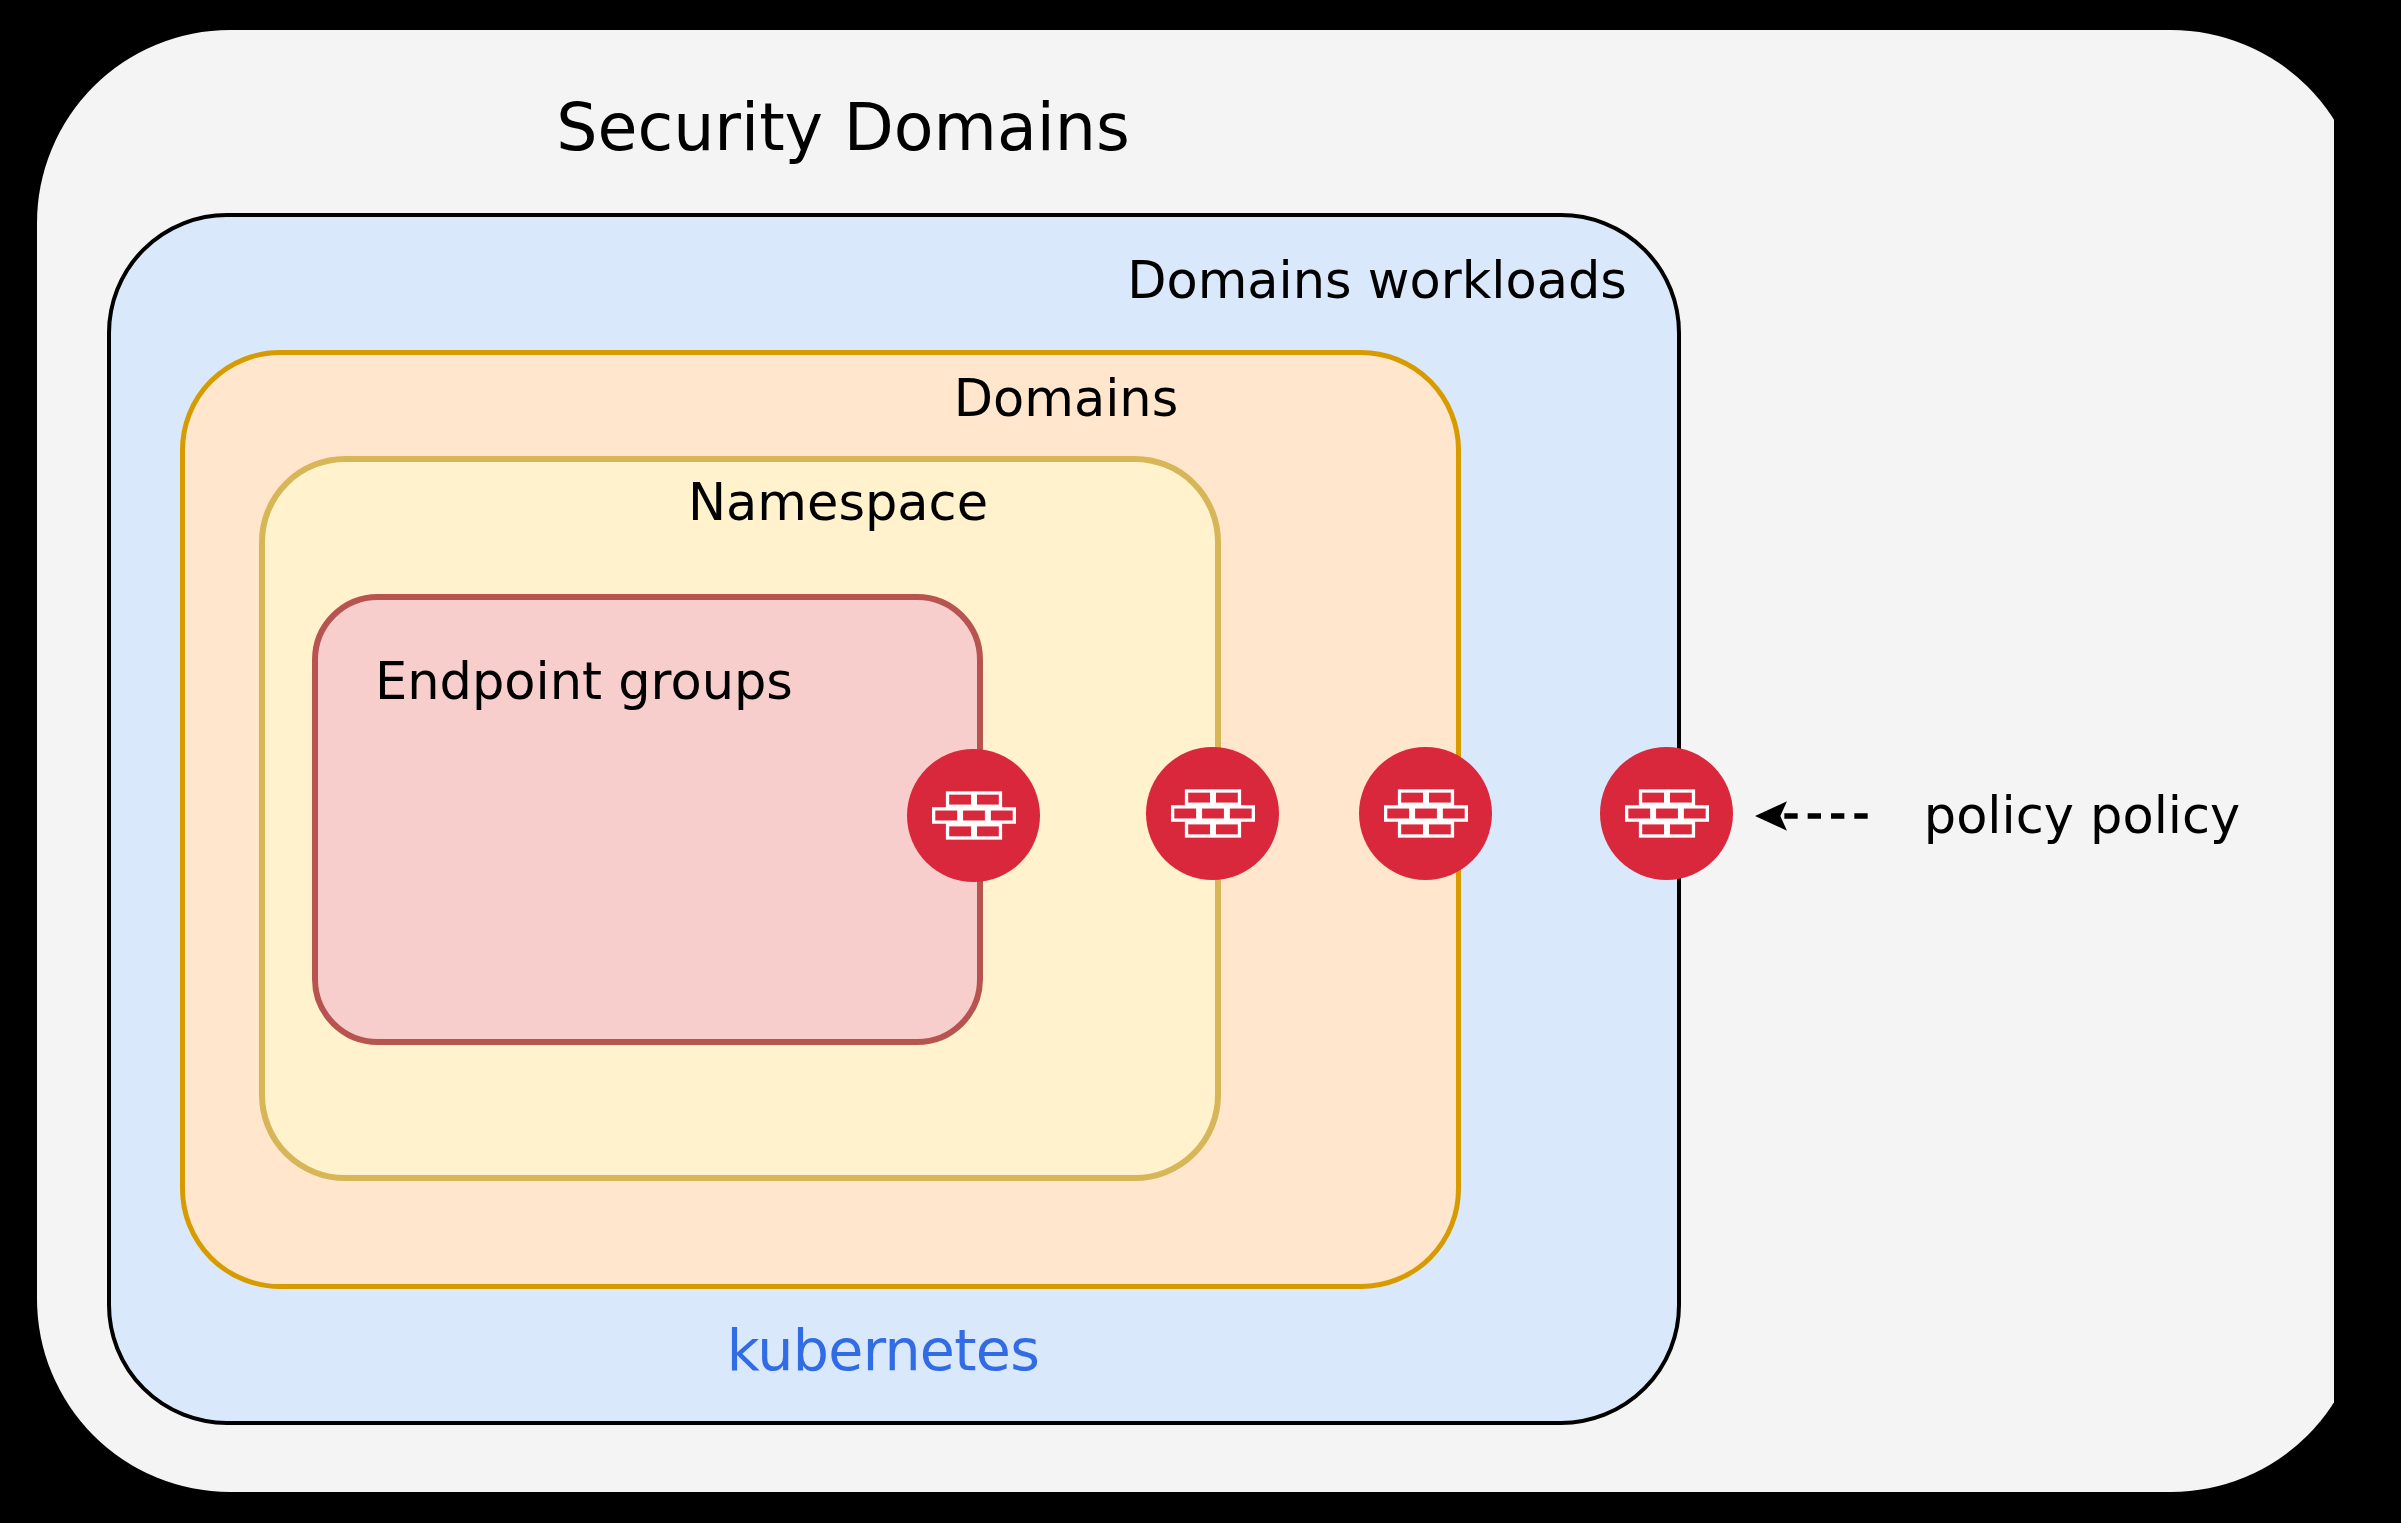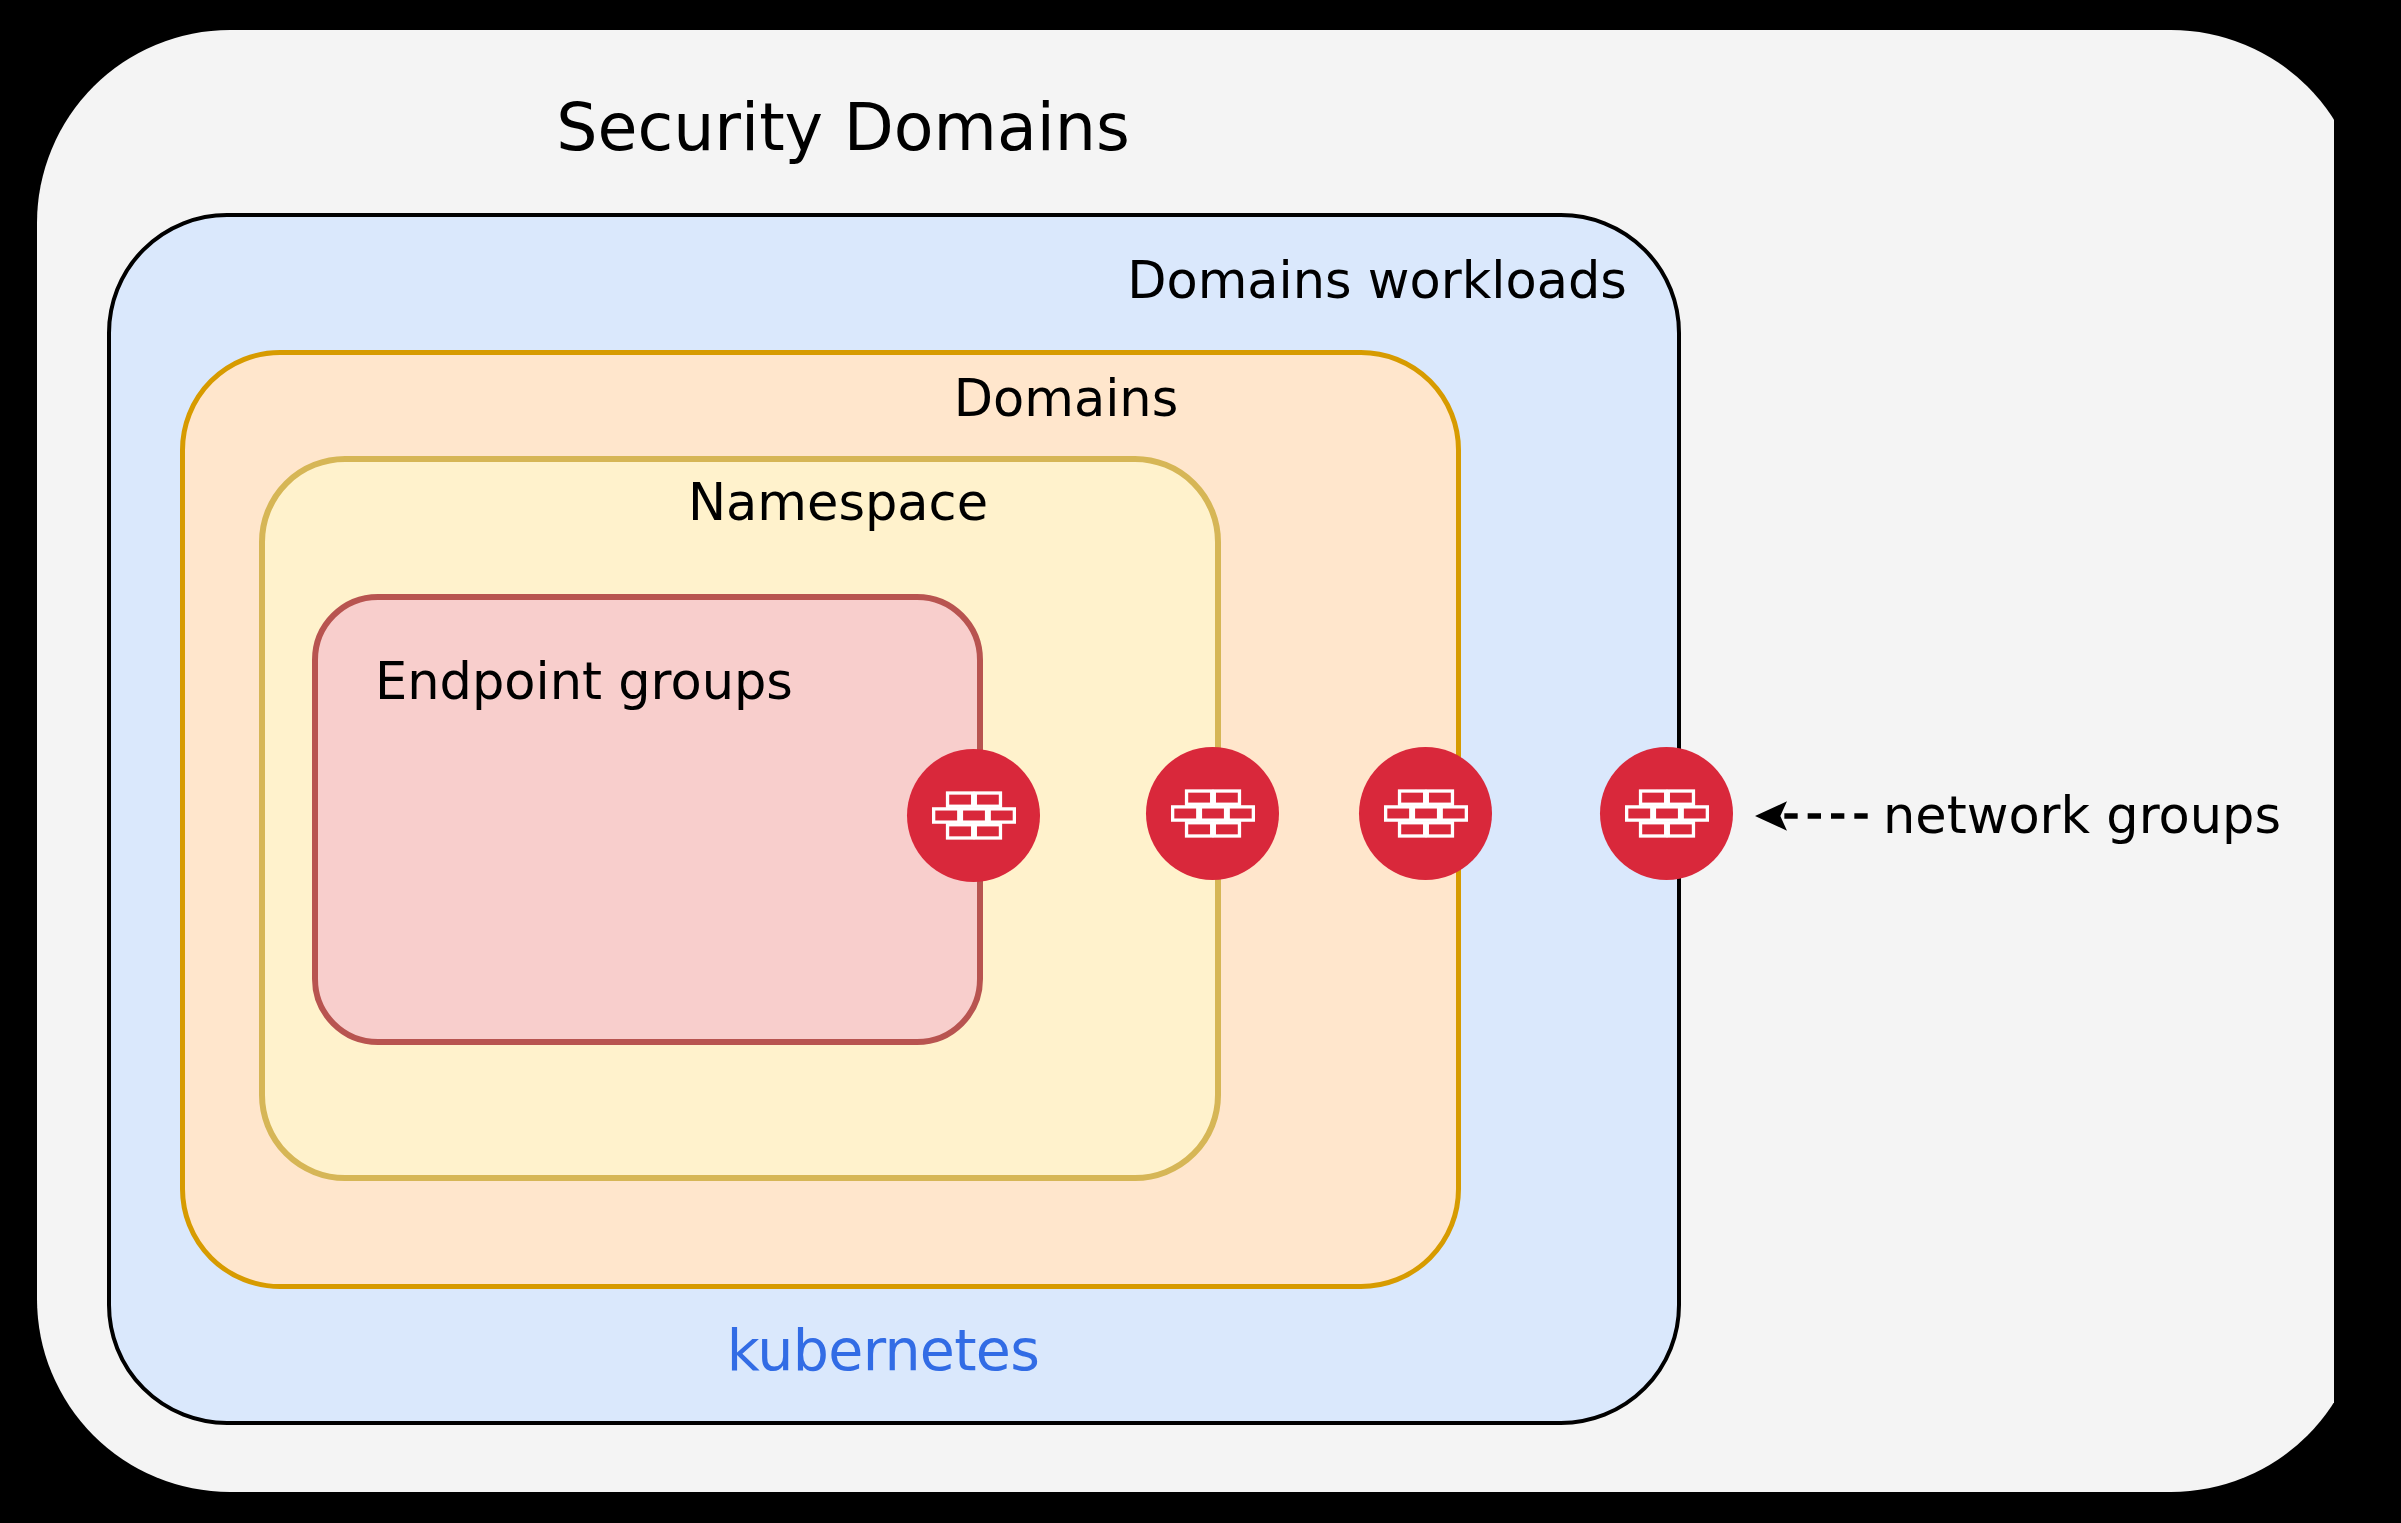--- a/index.html
+++ b/index.html
@@ -179,16 +179,16 @@
           <rect x="67" y="51" width="38" height="20"></rect>
       </g>
     </svg>
   </div>
 
   <svg class="arrow" width="120" height="44" viewBox="0 0 180 66">
     <polygon points="0,33 48,11 38,33 48,55" fill="#000000"></polygon>
     <line x1="44" y1="33" x2="178" y2="33" stroke="#000000" stroke-width="8" stroke-dasharray="20 15"></line>
   </svg>
 
-  <div class="lbl netpol-lbl">network groups</div>
+  <div class="lbl netpol-lbl">policy policy</div>
 
 </div>
 
 
 </body></html>

